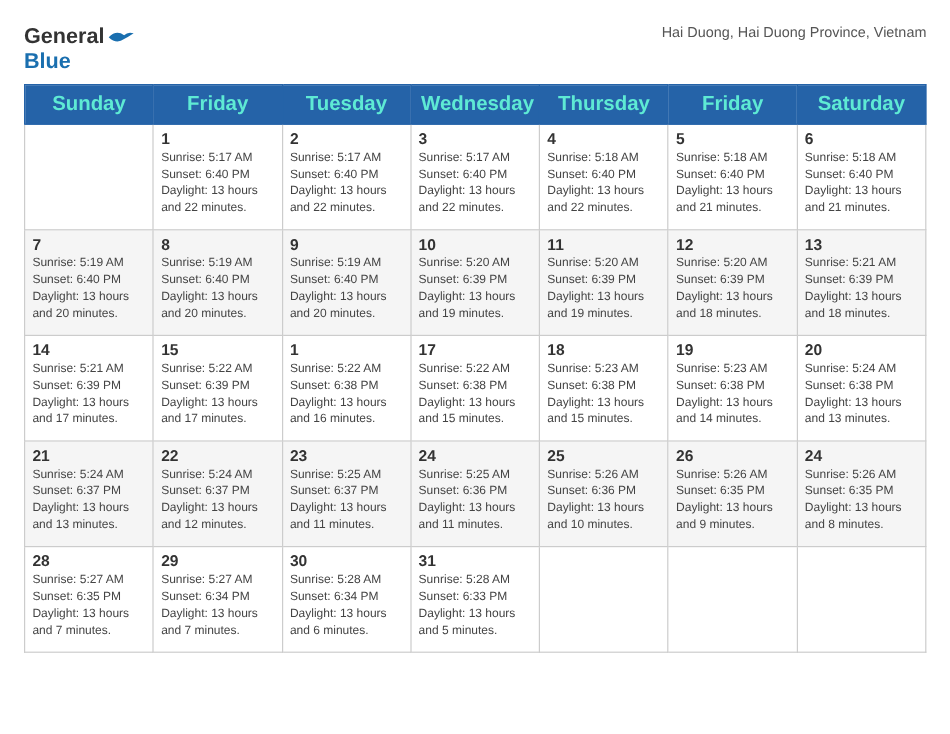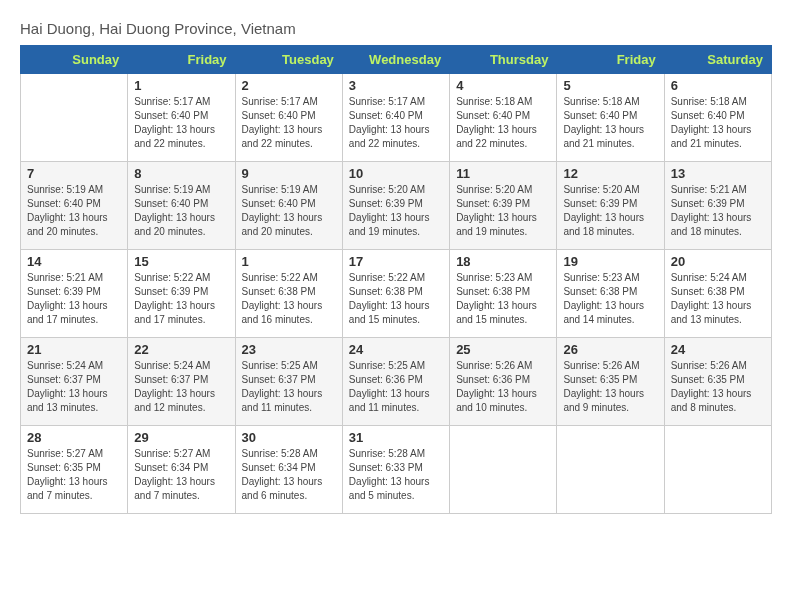--- a/index.html
+++ b/index.html
@@ -43,35 +43,35 @@
     .title-section {
       text-align: right;
     }
     .month-title {
       font-size: 42px;
       font-weight: bold;
       color: #333;
       line-height: 1.1;
     }
     .location-title {
-      font-size: 15px;
+      font-size: 12px;
       color: #555;
       font-weight: normal;
     }
     table {
       width: 100%;
       border-collapse: collapse;
       table-layout: fixed;
     }
     th {
       background-color: #2563a8;
-      color: #bef264;
-      text-align: right;
+      color: #5eead4;
+      text-align: center;
       padding: 6px 8px;
-      font-size: 13px;
+      font-size: 17px;
       font-weight: bold;
       border: 1px solid #2563a8;
     }
     td {
       border: 1px solid #ccc;
       vertical-align: top;
       padding: 4px 6px;
       font-size: 10.5px;
       color: #333;
       height: 88px;
@@ -94,20 +94,29 @@
       background-color: #f5f5f5;
     }
     td.empty {
       background-color: #fff;
     }
   </style>
 </head>
 <body>
 
 <div class="header">
+  <div class="logo">
+    <div class="logo-text">
+      <span class="logo-general">General</span>
+      <svg class="logo-bird" viewBox="0 0 30 20">
+        <path d="M2,10 Q10,2 18,8 Q22,4 28,6 Q22,10 18,12 Q10,18 2,10Z" fill="#1a6faf"></path>
+      </svg>
+    </div>
+    <span class="logo-blue">Blue</span>
+  </div>
   <div class="title-section">
     <div class="location-title">Hai Duong, Hai Duong Province, Vietnam</div>
   </div>
 </div>
 
 <table>
   <thead>
     <tr id="header-row">
         <th>Sunday</th>
         <th>Friday</th>

